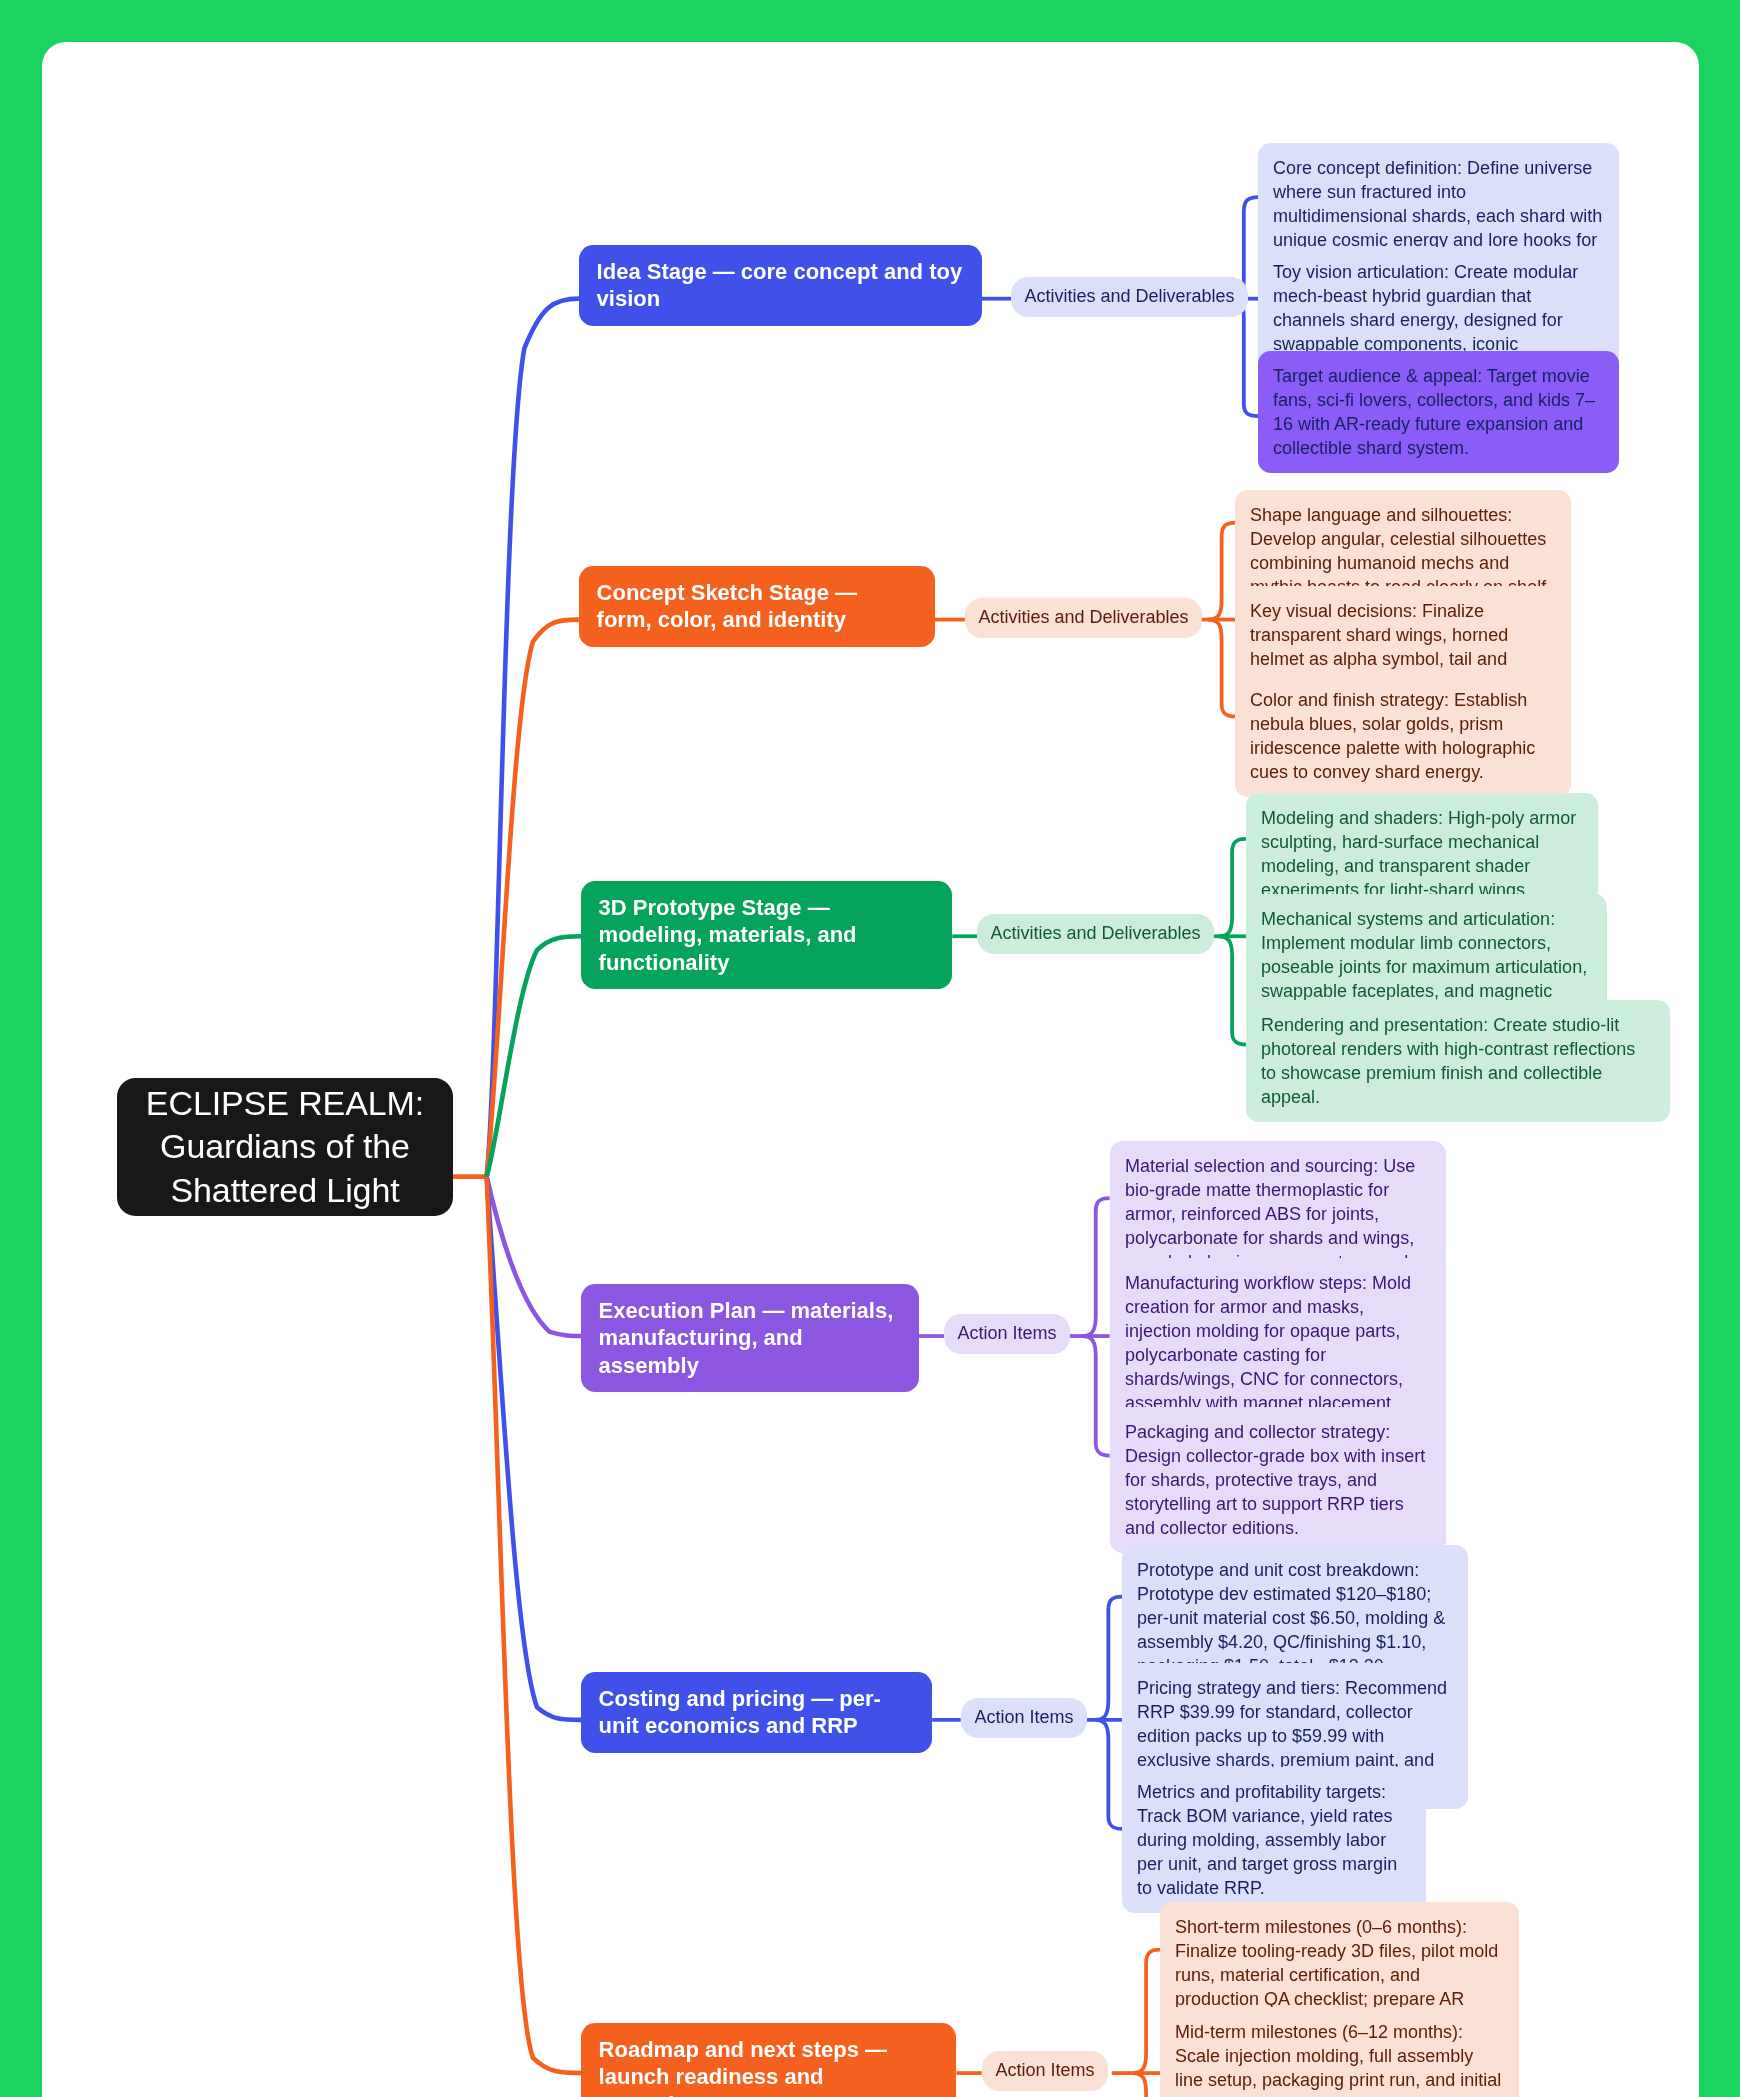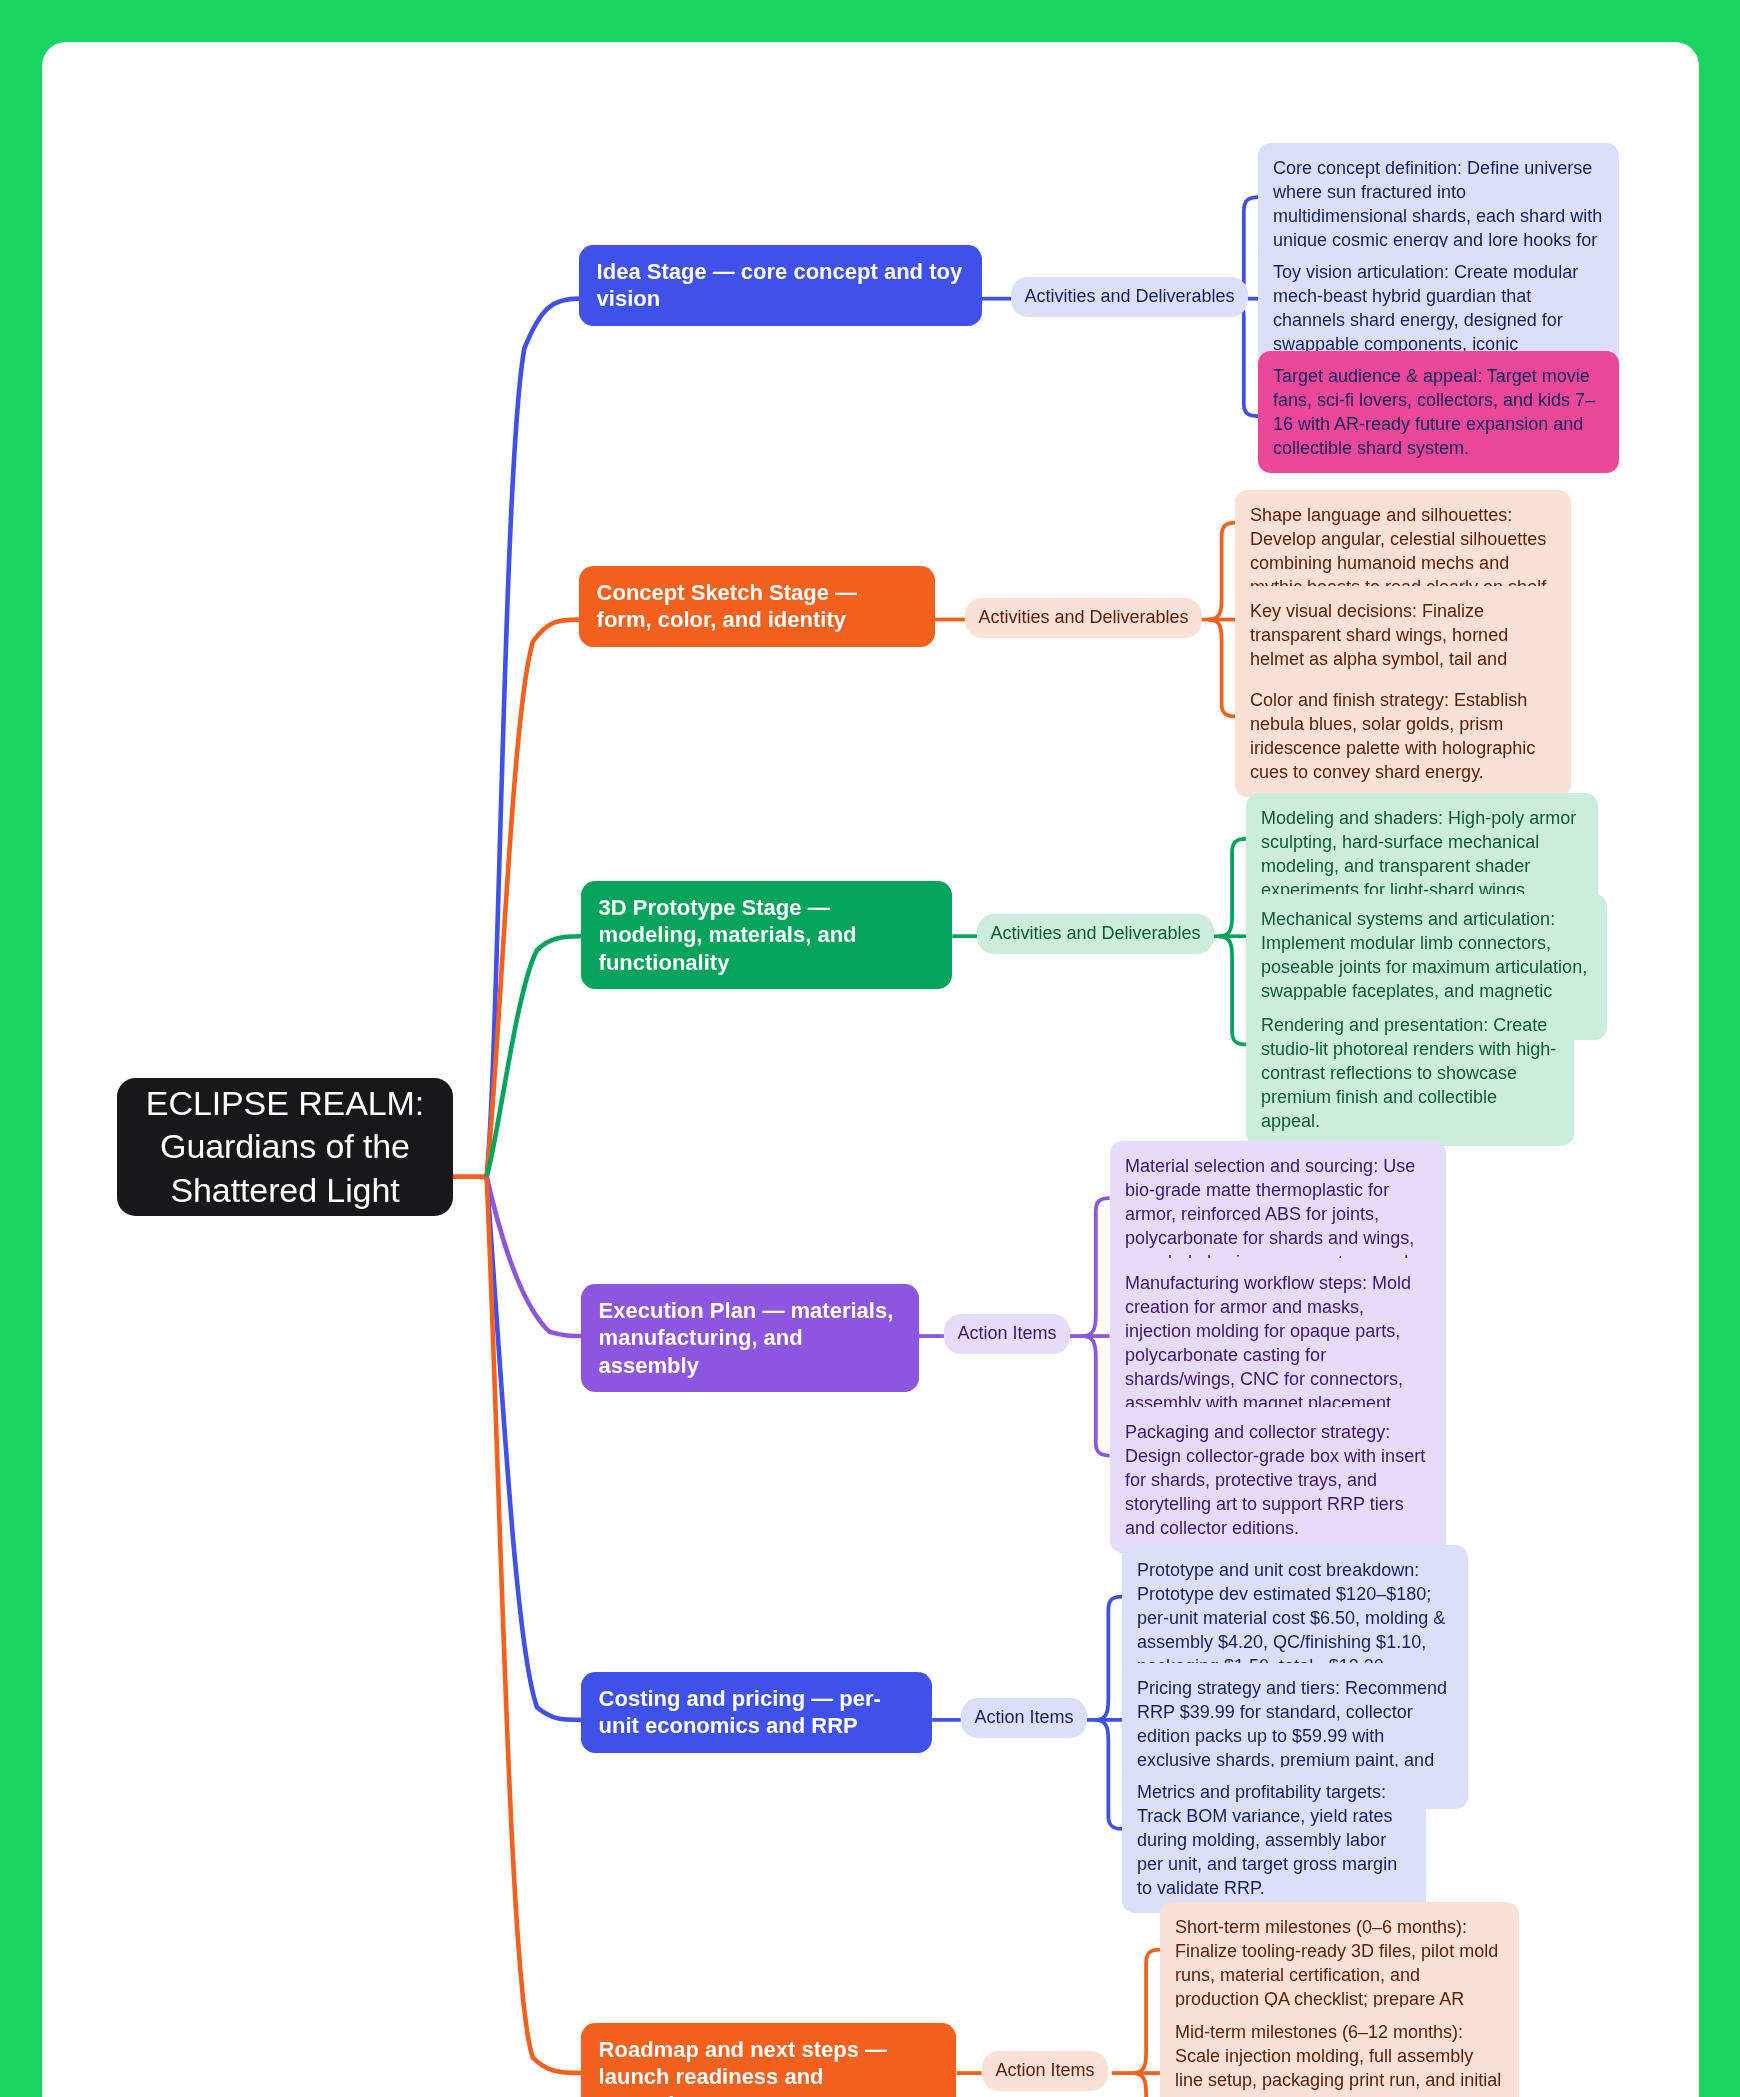--- a/index.html
+++ b/index.html
@@ -144,21 +144,21 @@
   </div>
   <div class="node pill" style="left:1011px; top:277px; background:#dcdffa; color:#16215e;">
     <span>Activities and Deliverables</span>
   </div>
   <div class="node card" style="left:1258px; top:143px; width:361px; min-height:92px; background:#dcdffa; color:#16215e;">
     <span>Core concept definition: Define universe where sun fractured into multidimensional shards, each shard with unique cosmic energy and lore hooks for toys and media.</span>
   </div>
   <div class="node card" style="left:1258px; top:247px; width:361px; min-height:92px; background:#dcdffa; color:#16215e;">
     <span>Toy vision articulation: Create modular mech-beast hybrid guardian that channels shard energy, designed for swappable components, iconic silhouette, and story personalization.</span>
   </div>
-  <div class="node card" style="left:1258px; top:351px; width:361px; min-height:92px; background:#ec4899; color:#16215e;">
+  <div class="node card" style="left:1258px; top:351px; width:361px; min-height:92px; background:#8b5cf6; color:#16215e;">
     <span>Target audience &amp; appeal: Target movie fans, sci-fi lovers, collectors, and kids 7–16 with AR-ready future expansion and collectible shard system.</span>
   </div>
 
   <div class="node branch" style="left:579px; top:566px; width:356px; background:#f4611f;">
     <span>Concept Sketch Stage — form, color, and identity</span>
   </div>
   <div class="node pill" style="left:965px; top:598px; background:#fbe0d5; color:#5c2008;">
     <span>Activities and Deliverables</span>
   </div>
   <div class="node card" style="left:1235px; top:490px; width:336px; min-height:88px; background:#fbe0d5; color:#5c2008;">
@@ -176,21 +176,21 @@
   </div>
   <div class="node pill" style="left:977px; top:914px; background:#cdeddc; color:#0d5b32;">
     <span>Activities and Deliverables</span>
   </div>
   <div class="node card" style="left:1246px; top:793px; width:352px; min-height:90px; background:#cdeddc; color:#0d5b32;">
     <span>Modeling and shaders: High-poly armor sculpting, hard-surface mechanical modeling, and transparent shader experiments for light-shard wings.</span>
   </div>
   <div class="node card" style="left:1246px; top:894px; width:361px; min-height:90px; background:#cdeddc; color:#0d5b32;">
     <span>Mechanical systems and articulation: Implement modular limb connectors, poseable joints for maximum articulation, swappable faceplates, and magnetic shard-core sockets.</span>
   </div>
-  <div class="node card" style="left:1246px; top:1000px; width:328px; min-height:90px; background:#cdeddc; color:#0d5b32;">
+  <div class="node card" style="left:1246px; top:1000px; width:424px; min-height:90px; background:#cdeddc; color:#0d5b32;">
     <span>Rendering and presentation: Create studio-lit photoreal renders with high-contrast reflections to showcase premium finish and collectible appeal.</span>
   </div>
 
   <div class="node branch" style="left:581px; top:1284px; width:338px; background:#8c56e0;">
     <span>Execution Plan — materials, manufacturing, and assembly</span>
   </div>
   <div class="node pill" style="left:944px; top:1314px; background:#e6dcfa; color:#3b1670;">
     <span>Action Items</span>
   </div>
   <div class="node card" style="left:1110px; top:1141px; width:336px; min-height:105px; background:#e6dcfa; color:#3b1670;">

